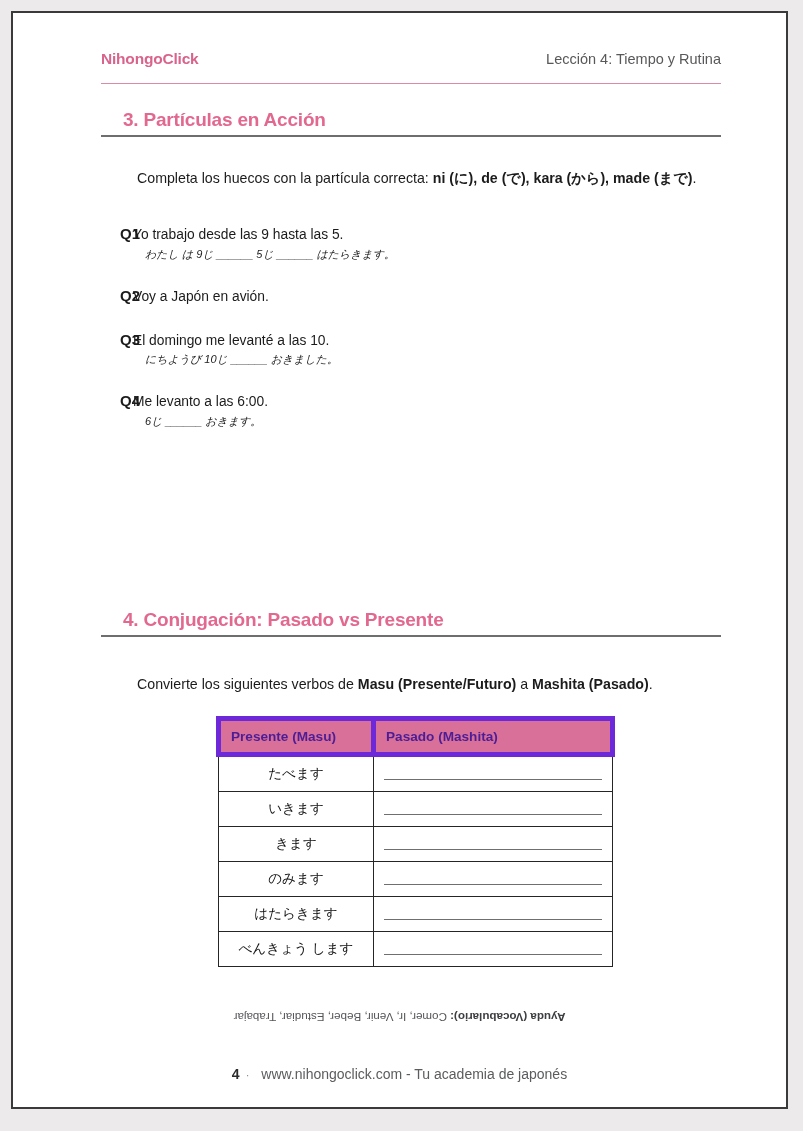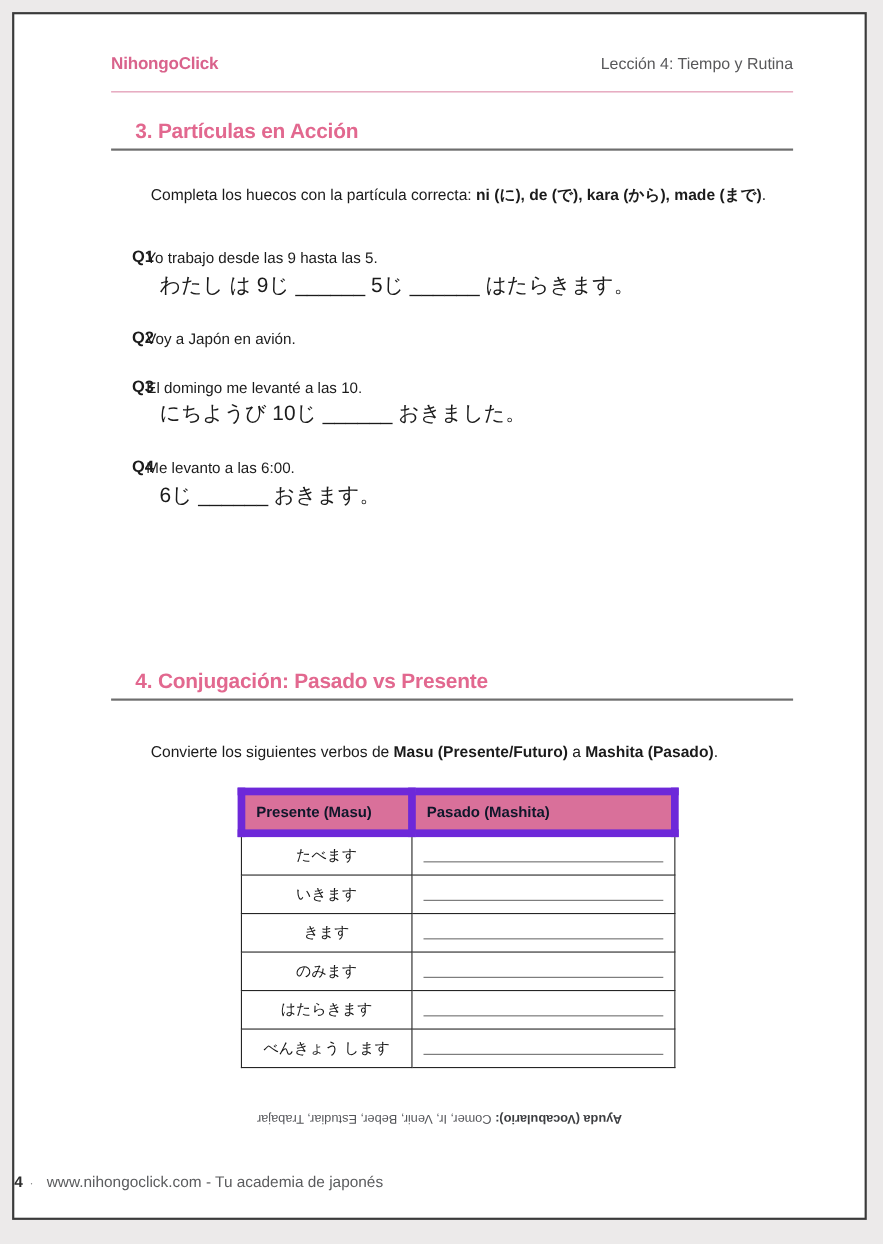--- a/index.html
+++ b/index.html
@@ -117,44 +117,45 @@
     padding-left: 19px;
     box-sizing: border-box;
   }
   .q-body { flex: 1 1 auto; }
   .q-es {
     font-size: 13.8px;
     color: #1b1b1b;
     line-height: 1.42;
   }
   .q-jp {
-    font-size: 19px;
+    font-size: 11px;
     color: #1b1b1b;
     line-height: 1.5;
     margin-top: 1px;
     padding-left: 12px;
+    font-style: italic;
   }
 
   
   .conj-table {
     position: absolute;
     left: 203px;
     top: 703px;
     width: 394px;
     border-collapse: collapse;
     table-layout: fixed;
   }
   .conj-table th {
     background: #d9709a;
-    color: #0f172a;
+    color: #4c1d95;
     font-size: 13.6px;
     font-weight: bold;
     text-align: left;
     padding: 8px 10px;
-    border: 7px solid #6d28d9;
+    border: 5px solid #6d28d9;
   }
   .conj-table td {
     border: 1px solid #252525;
     padding: 7px 10px;
     font-size: 13.6px;
     color: #141414;
     height: 20px;
     vertical-align: middle;
     text-align: center;
   }
@@ -180,21 +181,21 @@
     color: #55565a;
   }
   .help-upside b { font-weight: bold; color: #3d3e41; }
 
   
   .doc-footer {
     position: absolute;
     left: 0;
     right: 0;
     top: 1053px;
-    text-align: left;
+    text-align: center;
     font-size: 14px;
     color: #5b5c5e;
   }
   .doc-footer .pg {
     color: #2c2c2c;
     font-weight: bold;
     margin-right: 6px;
   }
   .doc-footer .dot {
     color: #8a8a8a;

